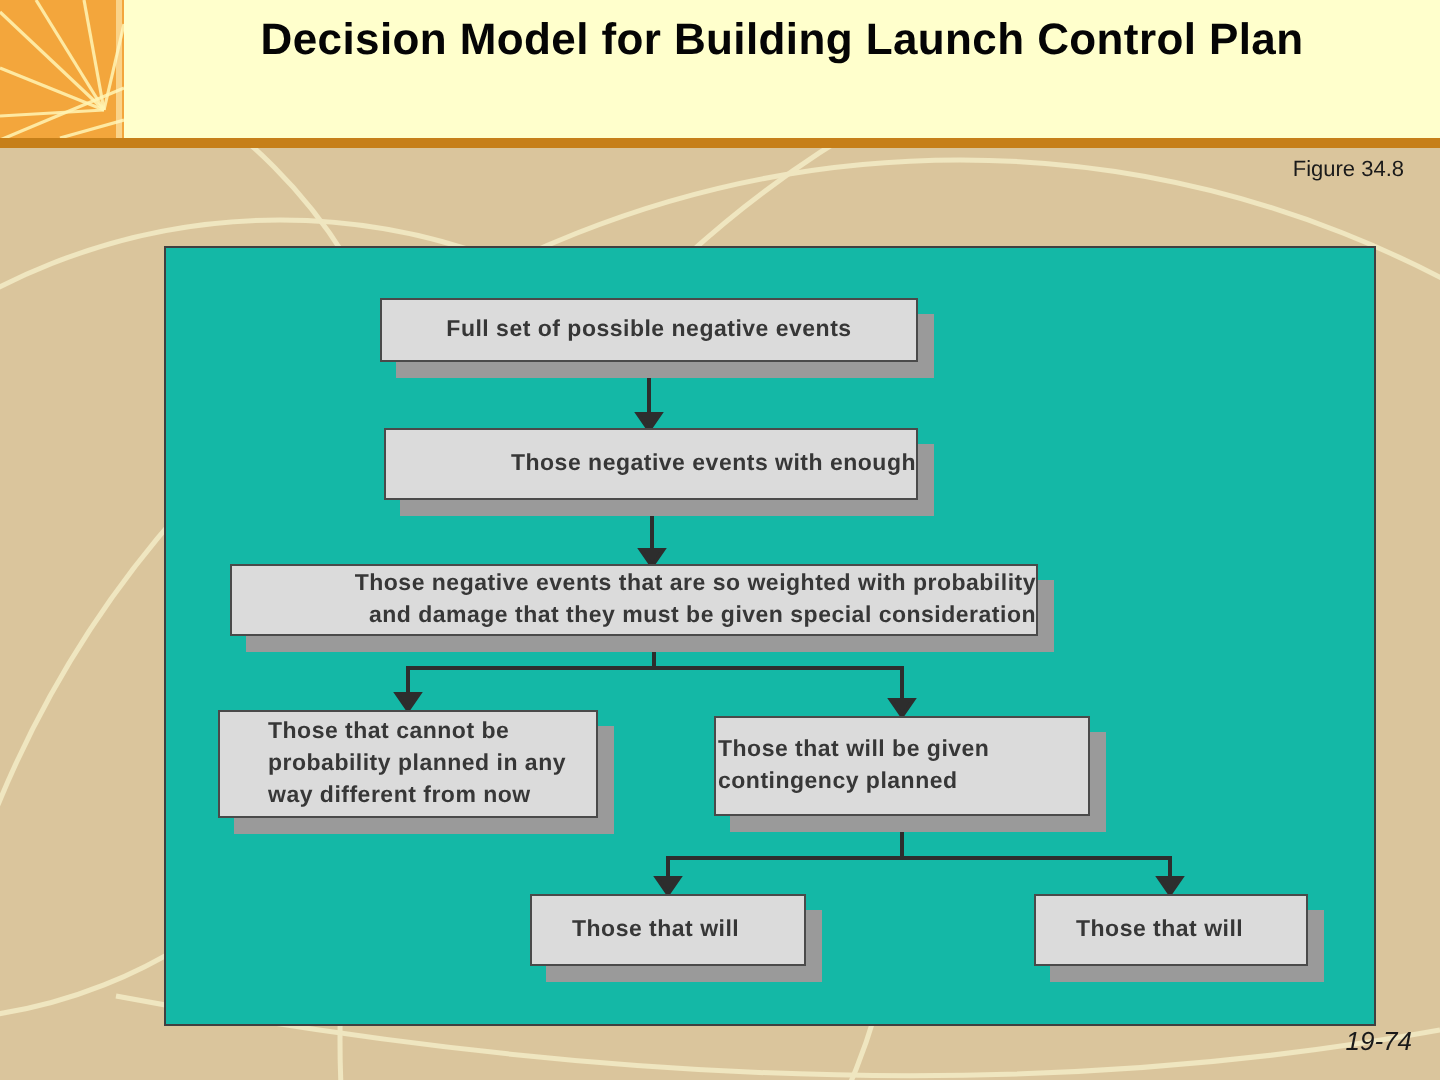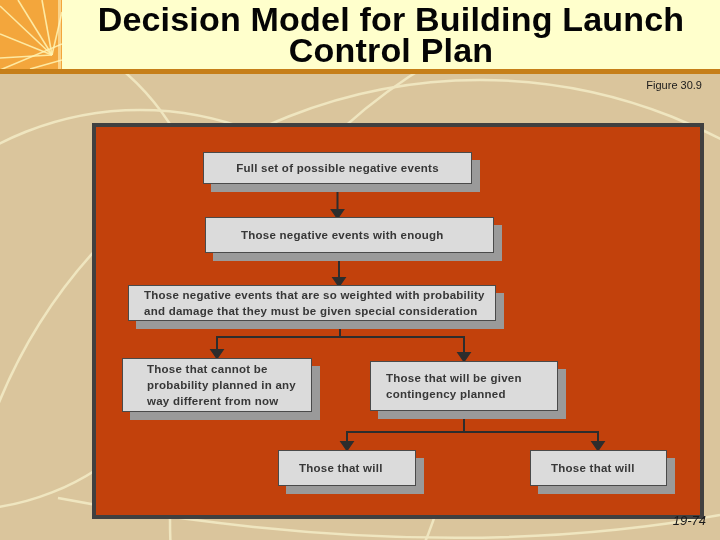--- a/index.html
+++ b/index.html
@@ -17,58 +17,58 @@
   .corner{
     position:absolute;left:0;top:0;width:62px;height:69px;
     background:#F3A63C;z-index:2;overflow:hidden;
   }
   .title-bar{
     position:absolute;left:62px;top:0;width:658px;height:69px;
     background:#FFFFCC;z-index:2;
   }
   .title{
     margin:0;padding:4px 9px 0 9px;
-    font-weight:bold;font-size:34px;line-height:31px;
+    font-weight:bold;font-size:22px;line-height:31px;
     text-align:center;color:#050505;letter-spacing:0.2px;
   }
   .rule{
     position:absolute;left:0;top:69px;width:720px;height:5px;
     background:#C67F19;z-index:2;
   }
   .figure-label{
     position:absolute;top:79px;right:18px;z-index:3;
     font-size:11px;color:#1a1a1a;
   }
   .page-number{
     position:absolute;top:513px;right:14px;z-index:3;
     font-size:13px;font-style:italic;color:#1a1a1a;
   }
 
   
   .panel{
-    position:absolute;left:92px;top:123px;width:604px;height:388px;
-    background:#c2410c;border:4px solid #404040;z-index:1;box-sizing:content-box;
+    position:absolute;left:82px;top:123px;width:604px;height:388px;
+    background:#14b8a6;border:1px solid #404040;z-index:1;box-sizing:content-box;
   }
   .connectors{position:absolute;left:0;top:0;z-index:1;pointer-events:none;}
 
   
   .node{
     position:absolute;z-index:2;box-sizing:border-box;
     background:#DBDBDB;border:1.5px solid #4a4a4a;
     box-shadow:8px 8px 0 #9a9a9a;
     color:#373737;font-weight:bold;font-size:11.5px;line-height:16px;
     letter-spacing:0.25px;
     display:flex;flex-direction:column;justify-content:center;
   }
   .nline{white-space:nowrap;}
   .n1{left:107px;top:25px;width:269px;height:32px;align-items:center;}
-  .n2{left:109px;top:90px;width:289px;height:36px;padding-left:35px;}
-  .n3{left:32px;top:158px;width:368px;height:36px;padding-left:15px;}
+  .n2{left:109px;top:90px;width:267px;height:36px;padding-left:35px;align-items:flex-end;}
+  .n3{left:32px;top:158px;width:404px;height:36px;padding-left:15px;align-items:flex-end;}
   .n4{left:26px;top:231px;width:190px;height:54px;padding-left:24px;}
-  .n5{left:274px;top:234px;width:188px;height:50px;padding-left:15px;}
+  .n5{left:274px;top:234px;width:188px;height:50px;padding-left:1px;}
   .n6{left:182px;top:323px;width:138px;height:36px;padding-left:20px;}
   .n7{left:434px;top:323px;width:137px;height:36px;padding-left:20px;}
 </style>
 </head>
 <body>
 
 <div class="slide">
 
   <svg class="decor" width="720" height="540" viewBox="0 0 720 540">
     <g fill="none" stroke="#F1E8C2" stroke-width="2.5" opacity="0.95">
@@ -94,21 +94,21 @@
       </g>
       <rect x="58" y="0" width="3" height="69" fill="rgba(255,248,200,0.55)"></rect>
     </svg>
   </div>
 
   <div class="title-bar">
     <h1 class="title">Decision Model for Building Launch Control Plan</h1>
   </div>
   <div class="rule"></div>
 
-  <div class="figure-label">Figure 30.9</div>
+  <div class="figure-label">Figure 34.8</div>
 
   <div class="panel">
 
     <svg class="connectors" width="604" height="388" viewBox="0 0 604 388">
       <g stroke="#2d2d2d" stroke-width="2" fill="#2d2d2d">
 
         <line x1="241.5" y1="57" x2="241.5" y2="84"></line>
         <polygon points="236,83 247,83 241.5,91"></polygon>
 
         <line x1="243" y1="126" x2="243" y2="152"></line>

